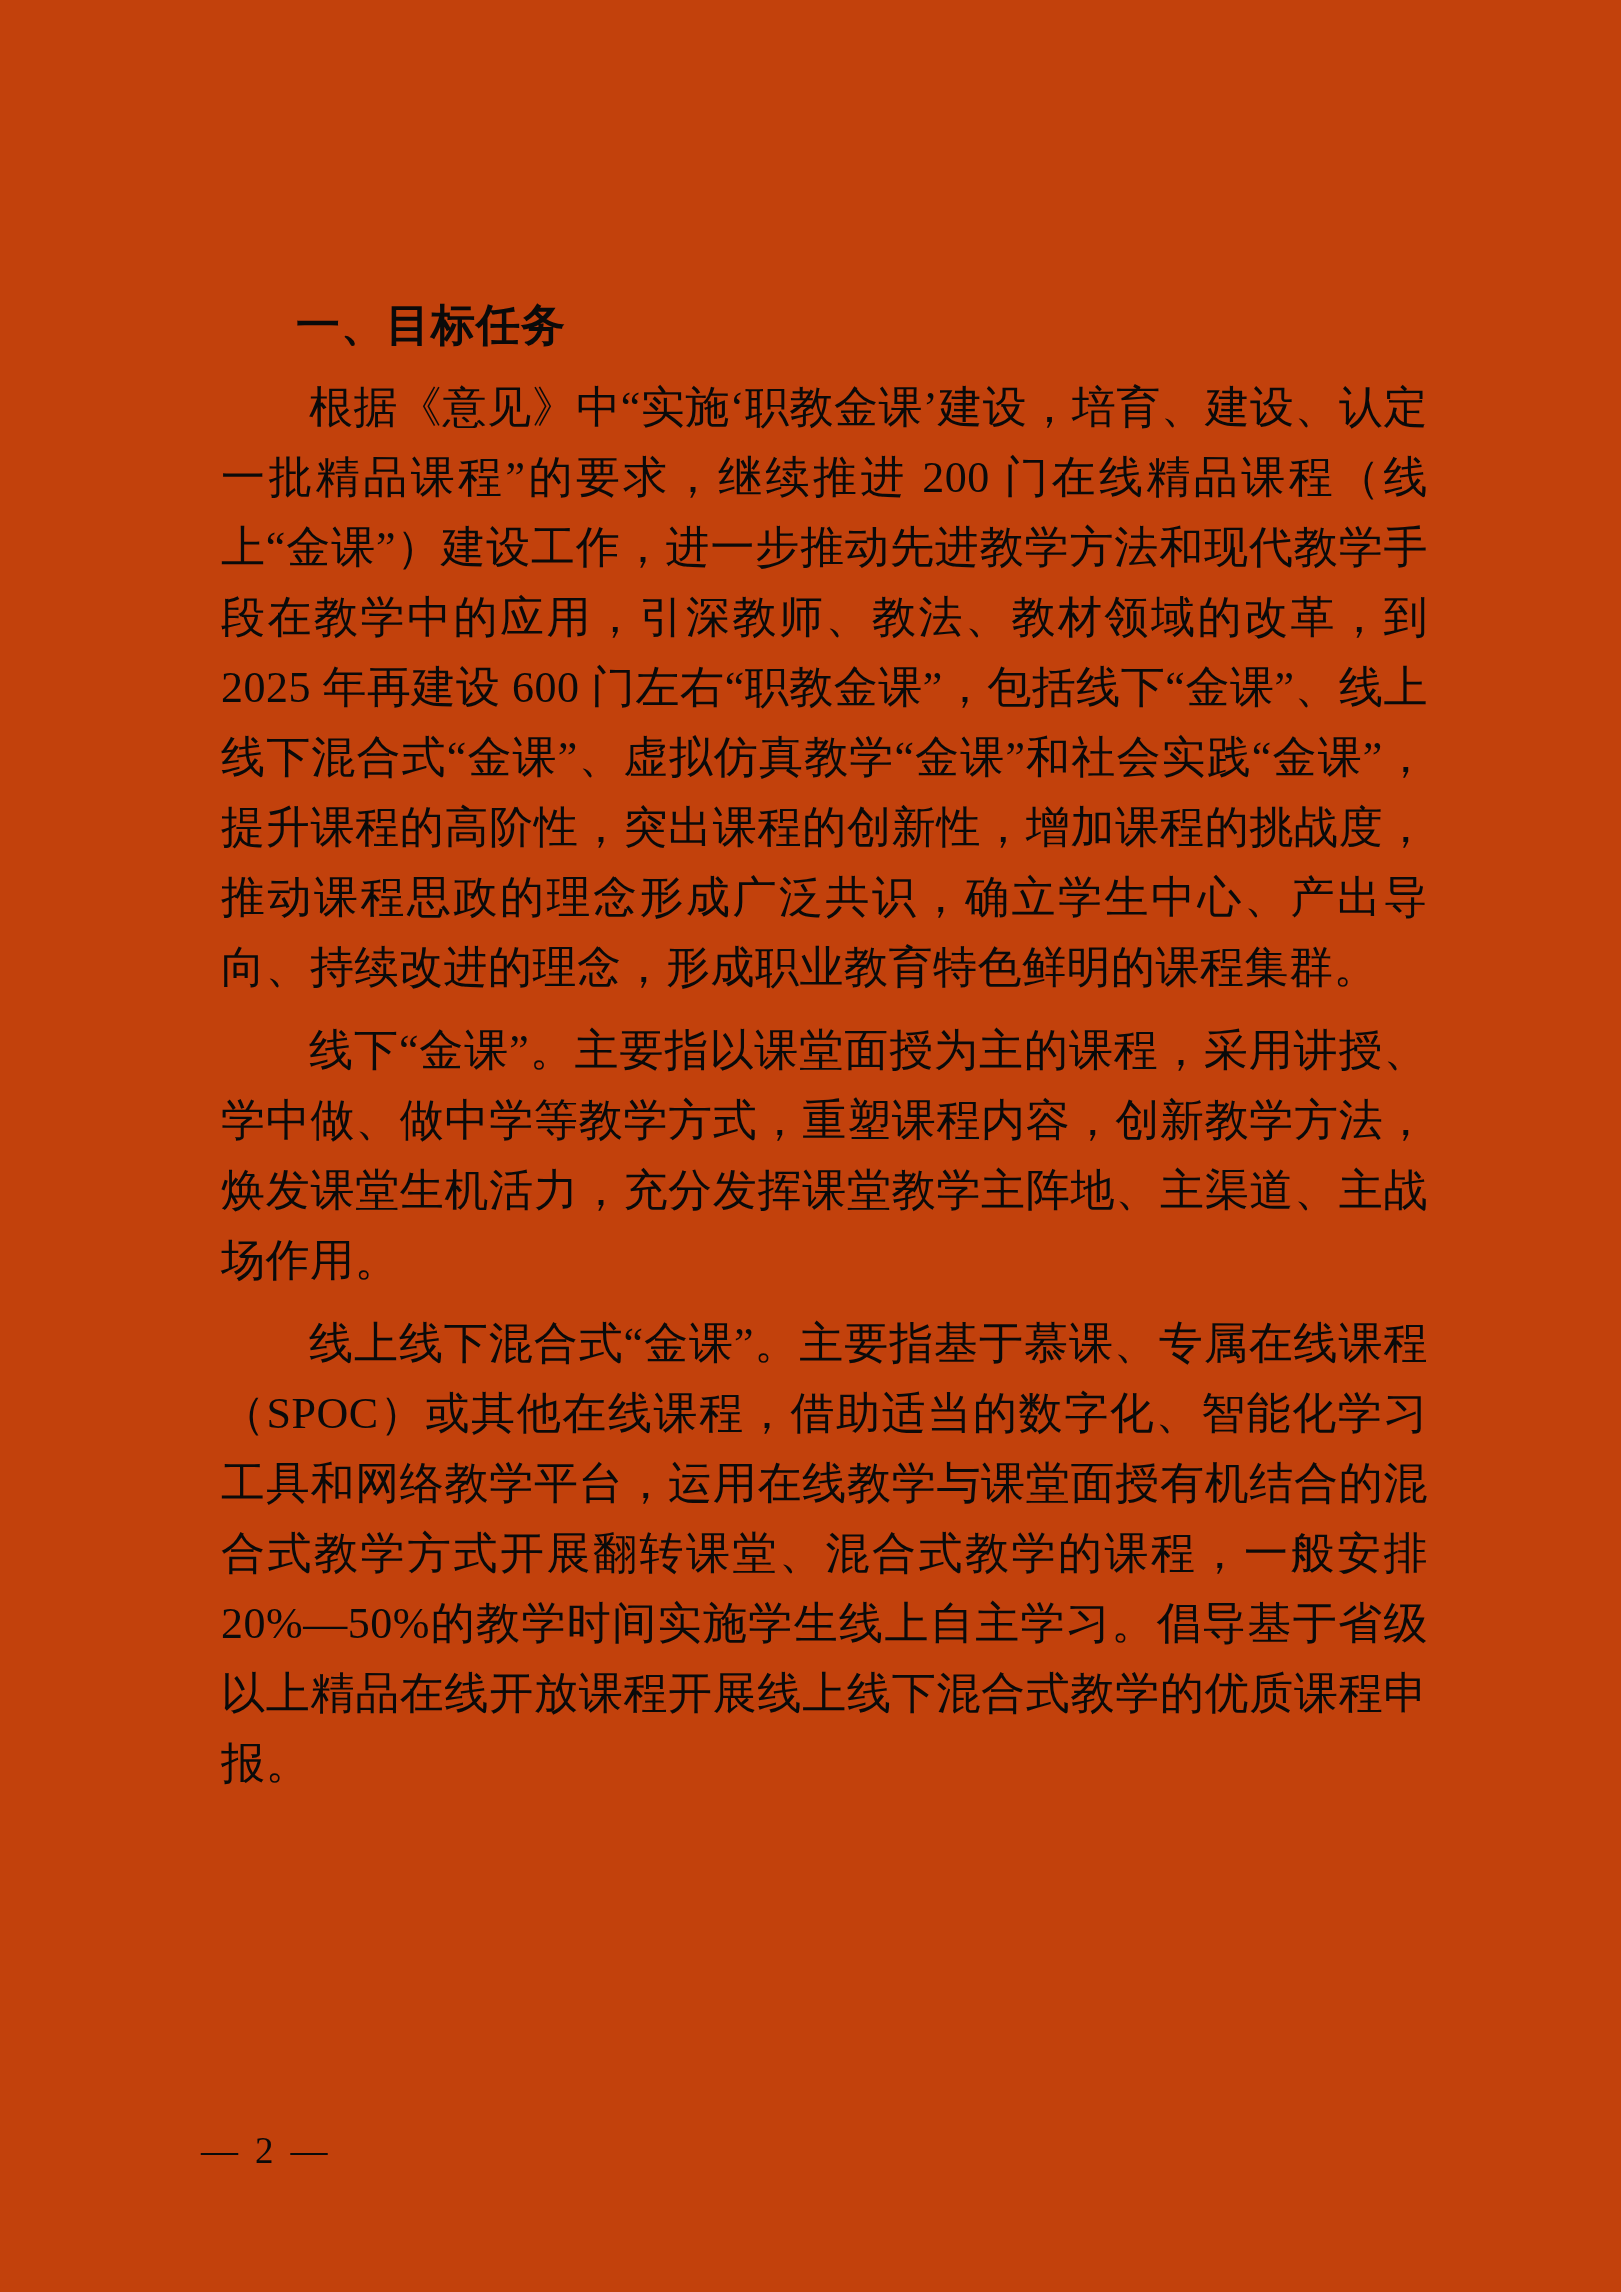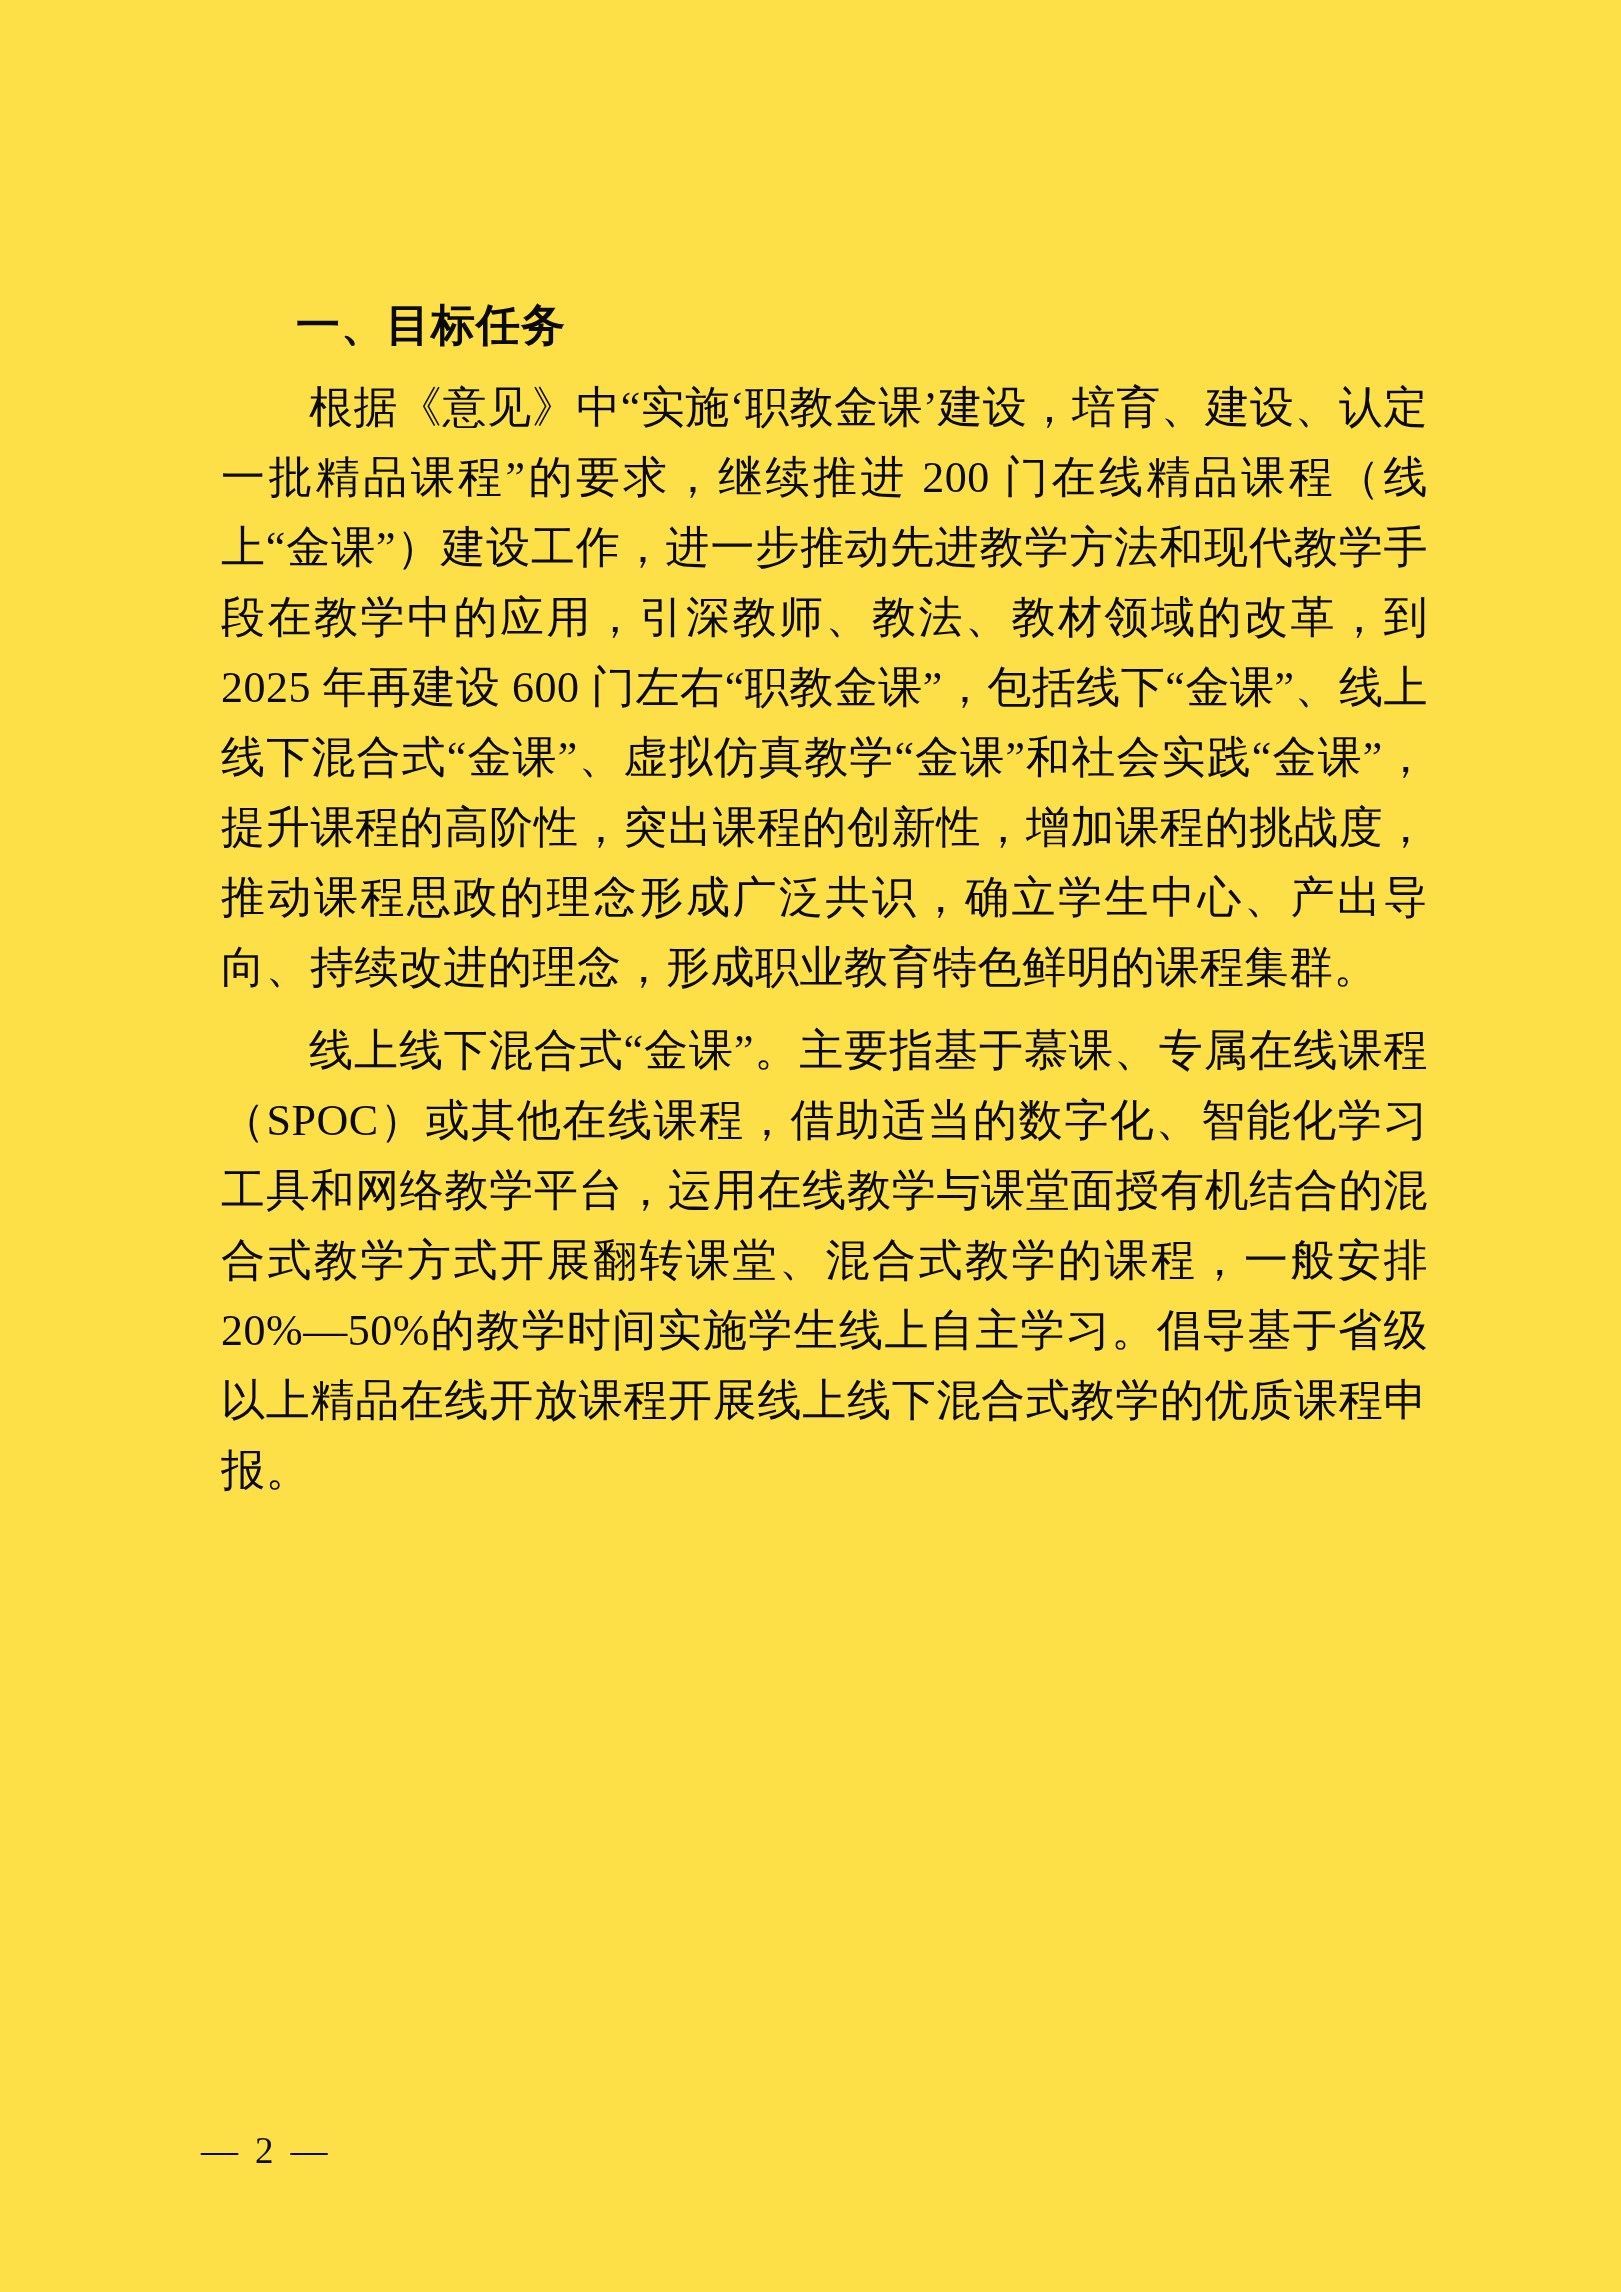--- a/index.html
+++ b/index.html
@@ -5,21 +5,21 @@
   html, body {
     margin: 0;
     padding: 0;
     background: #e8e8e8;
   }
   .page {
     position: relative;
     width: 1621px;
     height: 2293px;
     margin: 0 auto;
-    background: #fde047;
+    background: #c2410c;
     color: #0a0a0a;
     font-family: "Liberation Serif", "DejaVu Serif", serif;
     overflow: hidden;
   }
   .content {
     position: absolute;
     left: 208px;
     top: 290px;
     width: 1233px;
   }
@@ -51,17 +51,18 @@
     font-family: "Liberation Serif", "DejaVu Serif", serif;
   }
 </style>
 </head>
 <body>
 
 <div class="page">
   <div class="content">
     <h2 class="heading">一、目标任务</h2>
     <p class="para">根据《意见》中“实施‘职教金课’建设，培育、建设、认定一批精品课程”的要求，继续推进 200 门在线精品课程（线上“金课”）建设工作，进一步推动先进教学方法和现代教学手段在教学中的应用，引深教师、教法、教材领域的改革，到 2025 年再建设 600 门左右“职教金课”，包括线下“金课”、线上线下混合式“金课”、虚拟仿真教学“金课”和社会实践“金课”，提升课程的高阶性，突出课程的创新性，增加课程的挑战度，推动课程思政的理念形成广泛共识，确立学生中心、产出导向、持续改进的理念，形成职业教育特色鲜明的课程集群。</p>
+    <p class="para">线下“金课”。主要指以课堂面授为主的课程，采用讲授、学中做、做中学等教学方式，重塑课程内容，创新教学方法，焕发课堂生机活力，充分发挥课堂教学主阵地、主渠道、主战场作用。</p>
     <p class="para">线上线下混合式“金课”。主要指基于慕课、专属在线课程（SPOC）或其他在线课程，借助适当的数字化、智能化学习工具和网络教学平台，运用在线教学与课堂面授有机结合的混合式教学方式开展翻转课堂、混合式教学的课程，一般安排 20%—50%的教学时间实施学生线上自主学习。倡导基于省级以上精品在线开放课程开展线上线下混合式教学的优质课程申报。</p>
   </div>
   <div class="page-number">— 2 —</div>
 </div>
 
 
 </body></html>

